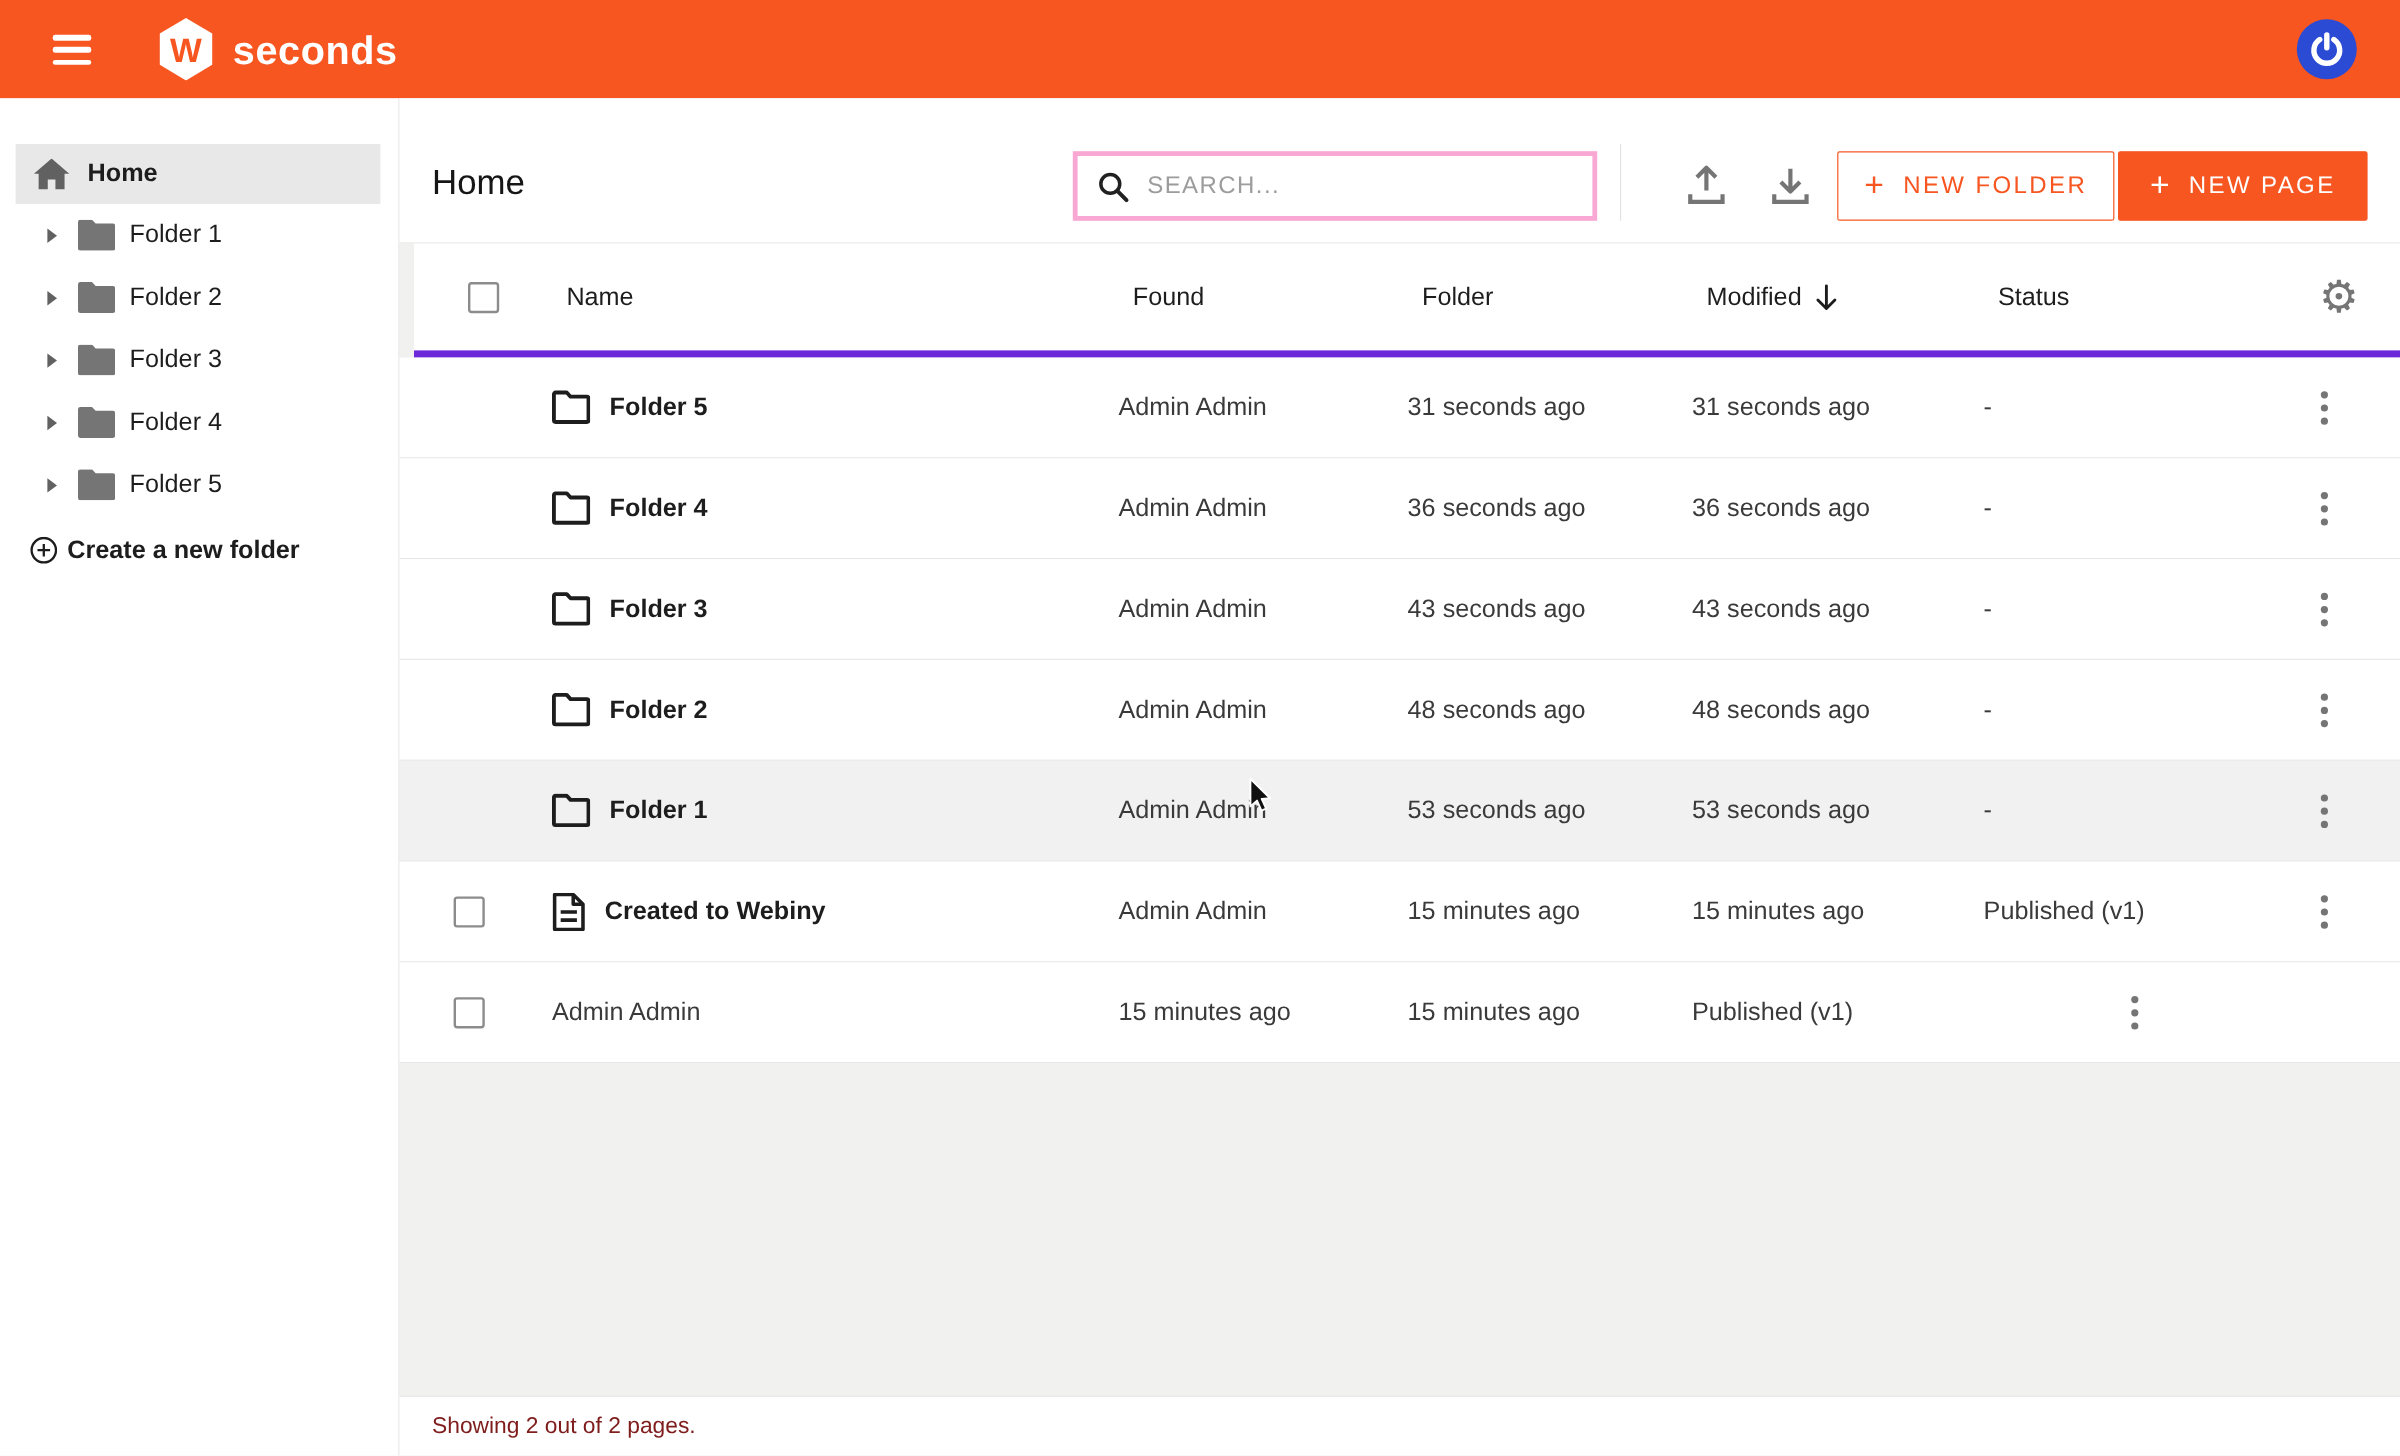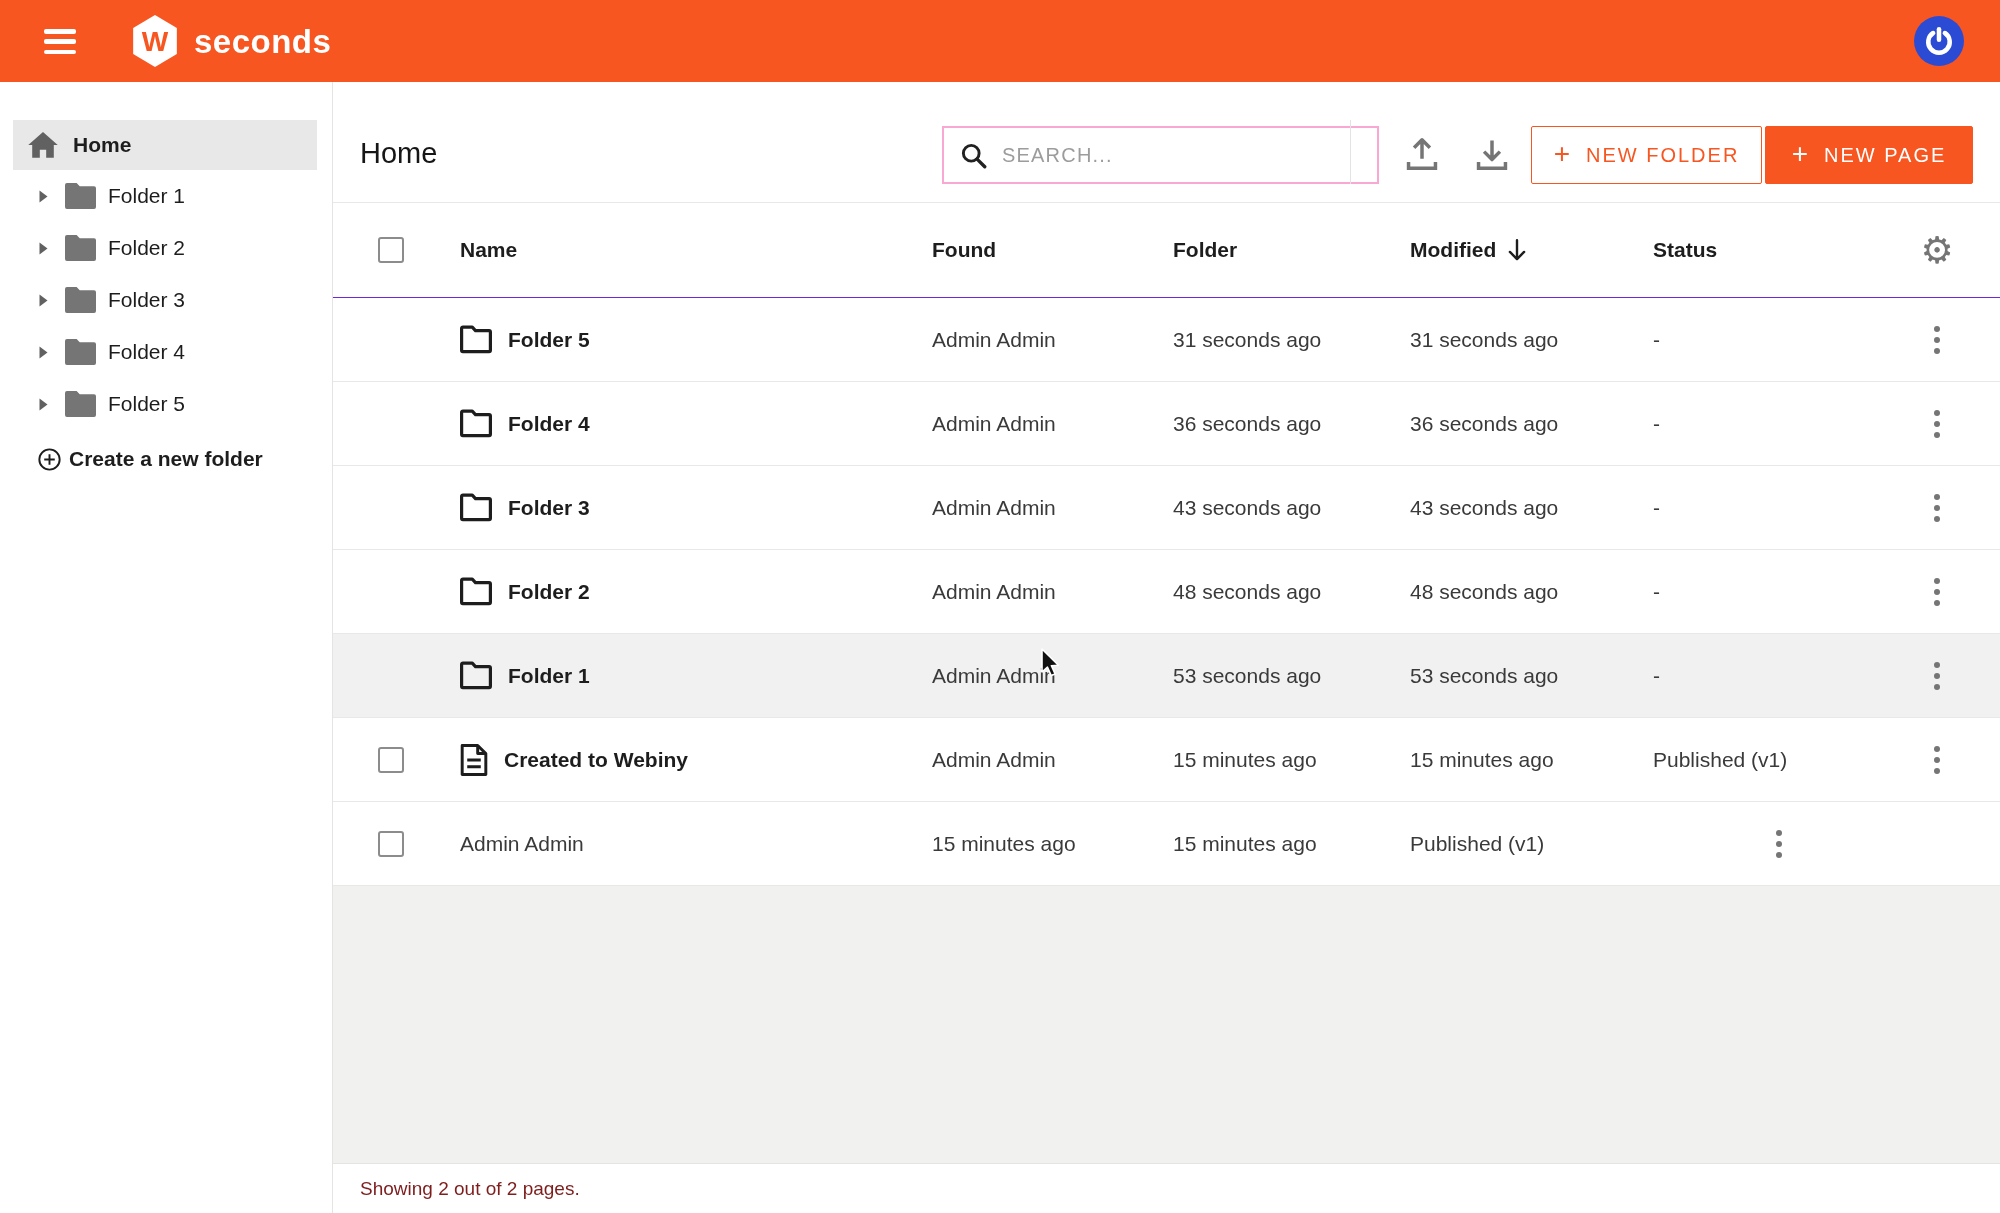--- a/index.html
+++ b/index.html
@@ -47,40 +47,39 @@
   }
   .side-home svg { width: 30px; height: 27px; margin-right: 15px; }
   .tree { position: absolute; left: 0; top: 88px; right: 0; }
   .tree-item {
     height: 52px; display: flex; align-items: center; padding-left: 39px; cursor: pointer;
   }
   .tree-item .caret { width: 9px; height: 13px; margin-right: 17px; flex: none; }
   .tree-item .f-ic { width: 31px; height: 26px; margin-right: 12px; flex: none; }
   .tree-item .t-label { font-size: 21px; color: #1d1d1d; }
   .create-folder {
-    position: absolute; left: 38px; top: 365px; display: flex; align-items: flex-end; cursor: pointer;
+    position: absolute; left: 25px; top: 365px; display: flex; align-items: flex-start; cursor: pointer;
   }
   .create-folder svg { width: 23px; height: 23px; margin-right: 8px; }
   .create-folder span { font-size: 21px; font-weight: bold; color: #1d1d1d; }
 
   
   .content {
     position: absolute; left: 333px; top: 82px; width: 1667px; height: 1131px;
     background: #f1f1f0;
   }
   .toolbar {
     position: absolute; left: 0; top: 0; right: 0; height: 121px;
     background: #ffffff; border-bottom: 1px solid #e8e8e7;
   }
   .page-title { position: absolute; left: 27px; top: 55px; font-size: 29px; font-weight: 400; color: #161616; }
   .searchbox {
     position: absolute; left: 561px; top: 44px; width: 437px; height: 58px;
-    border: 2px solid #f9a8d4; background: #ffffff; display: flex; align-items: center;
+    border: 4px solid #f9a8d4; background: #ffffff; display: flex; align-items: center;
     padding: 0 16px;
-    margin-left: 48px;
   }
   .searchbox svg { width: 27px; height: 27px; flex: none; margin-right: 15px; }
   .searchbox input {
     border: none; outline: none; flex: 1; font-family: inherit;
     font-size: 20px; letter-spacing: 1.2px; color: #424242; background: transparent;
   }
   .searchbox input::placeholder { color: #9c9c9c; opacity: 1; }
   .vdiv { position: absolute; left: 1017px; top: 38px; width: 1px; height: 64px; background: #e3e3e2; }
   .icon-btn { position: absolute; top: 53px; width: 38px; height: 38px; cursor: pointer; }
   .icon-btn.upload { left: 1070px; }
@@ -99,23 +98,23 @@
   }
 
   
   .grid-cols {
     display: grid;
     grid-template-columns: 82px 472px 241px 237px 243px 252px 64px;
     padding: 0 31px 0 45px;
     align-items: center;
   }
   .thead {
-    position: absolute; left: 0; right: 0; top: 121px; height: 95px;
-    background: #ffffff; border-bottom: 1px solid #6d28d9;
-    font-size: 21px; font-weight: bold; color: #1d1d1d;
+    position: absolute; left: 12px; right: 0; top: 121px; height: 95px;
+    background: #ffffff; border-bottom: 6px solid #6d28d9;
+    font-size: 21px; font-weight: normal; color: #1d1d1d;
   }
   .th-modified { display: flex; align-items: flex-end; }
   .th-modified svg { width: 22px; height: 24px; margin-left: 10px; }
   .gear {
     font-family: "DejaVu Sans", sans-serif; font-size: 37px; color: #757575;
     text-align: center; cursor: pointer; line-height: 1;
   }
   .rows { position: absolute; left: 0; right: 0; top: 216px; }
   .row { height: 84px; background: #ffffff; border-bottom: 1px solid #e8e8e7; }
   .row.hovered { background: #f1f1f1; }

